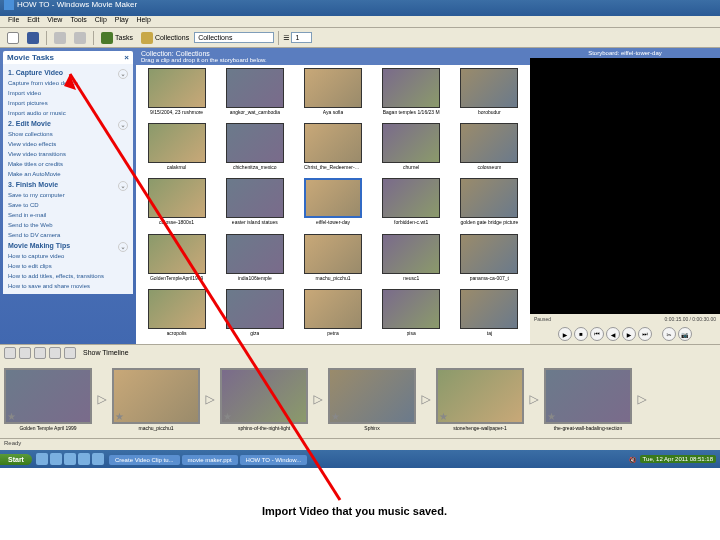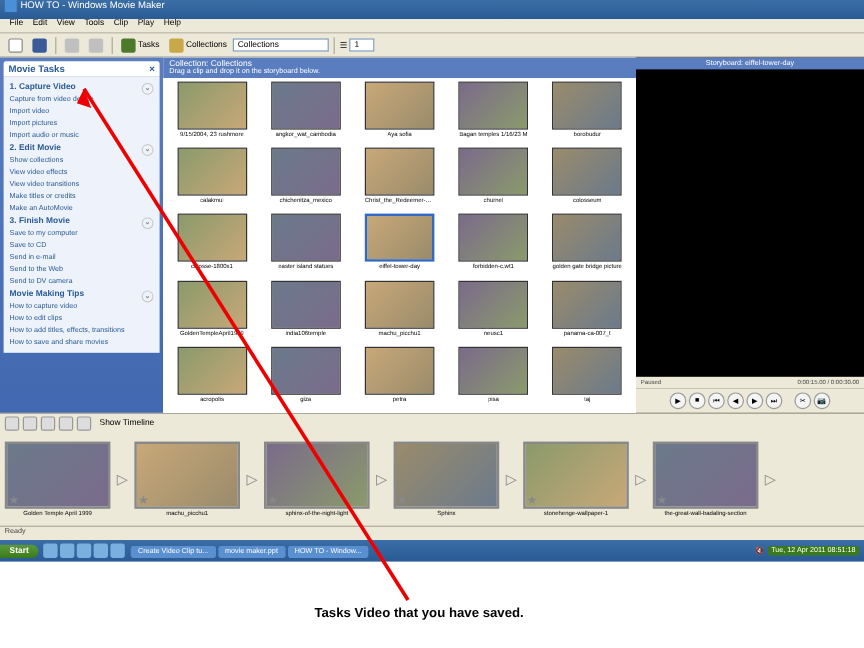--- a/index.html
+++ b/index.html
@@ -332,13 +332,13 @@
     <span>🔇</span>
     <span class="clock">Tue, 12 Apr 2011  08:51:18</span>
   </span>
 </div>
 
 <svg class="arrow" width="320" height="460">
   <line x1="30" y1="24" x2="300" y2="450" stroke="#e00" stroke-width="3"></line>
   <polygon points="30,24 36,40 24,36" fill="#e00"></polygon>
 </svg>
 
-<div class="caption">Tasks Video that you have saved.</div>
+<div class="caption">Import Video that you music saved.</div>
 
 </body></html>

